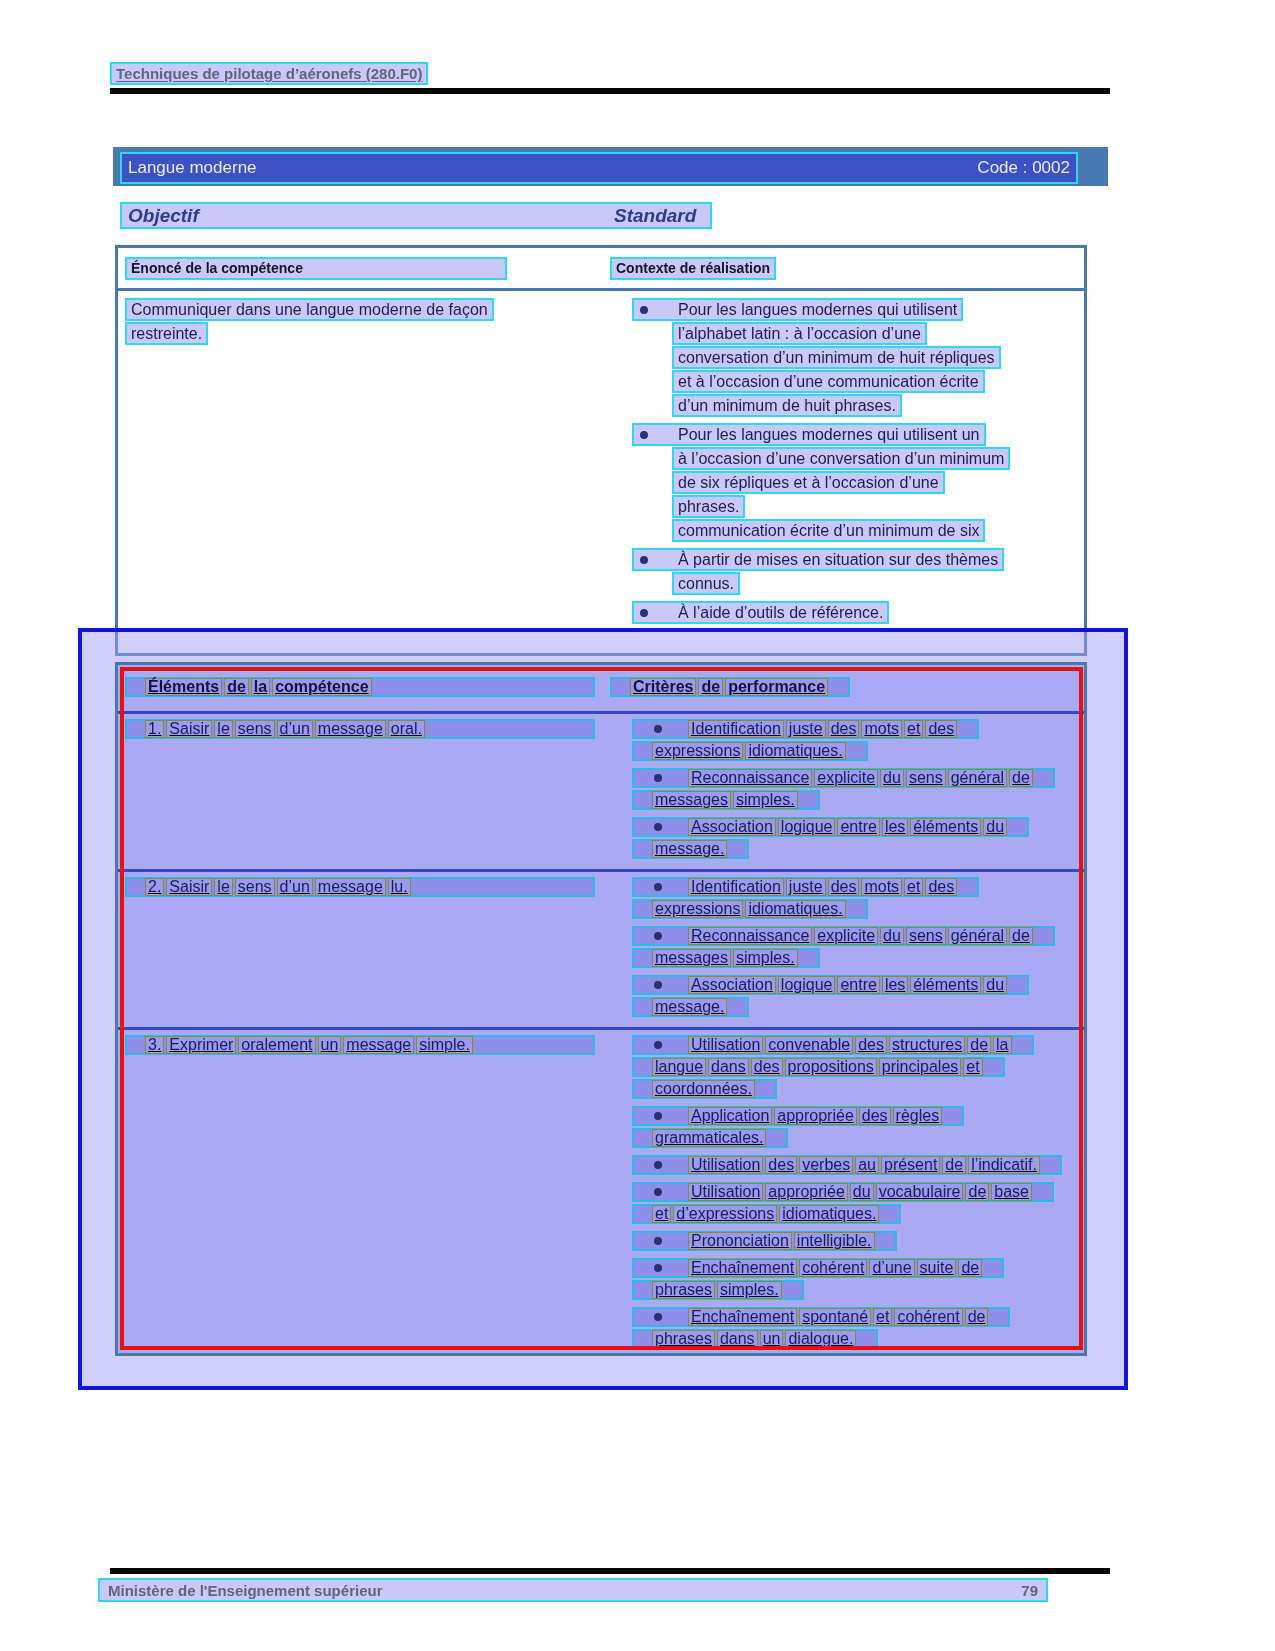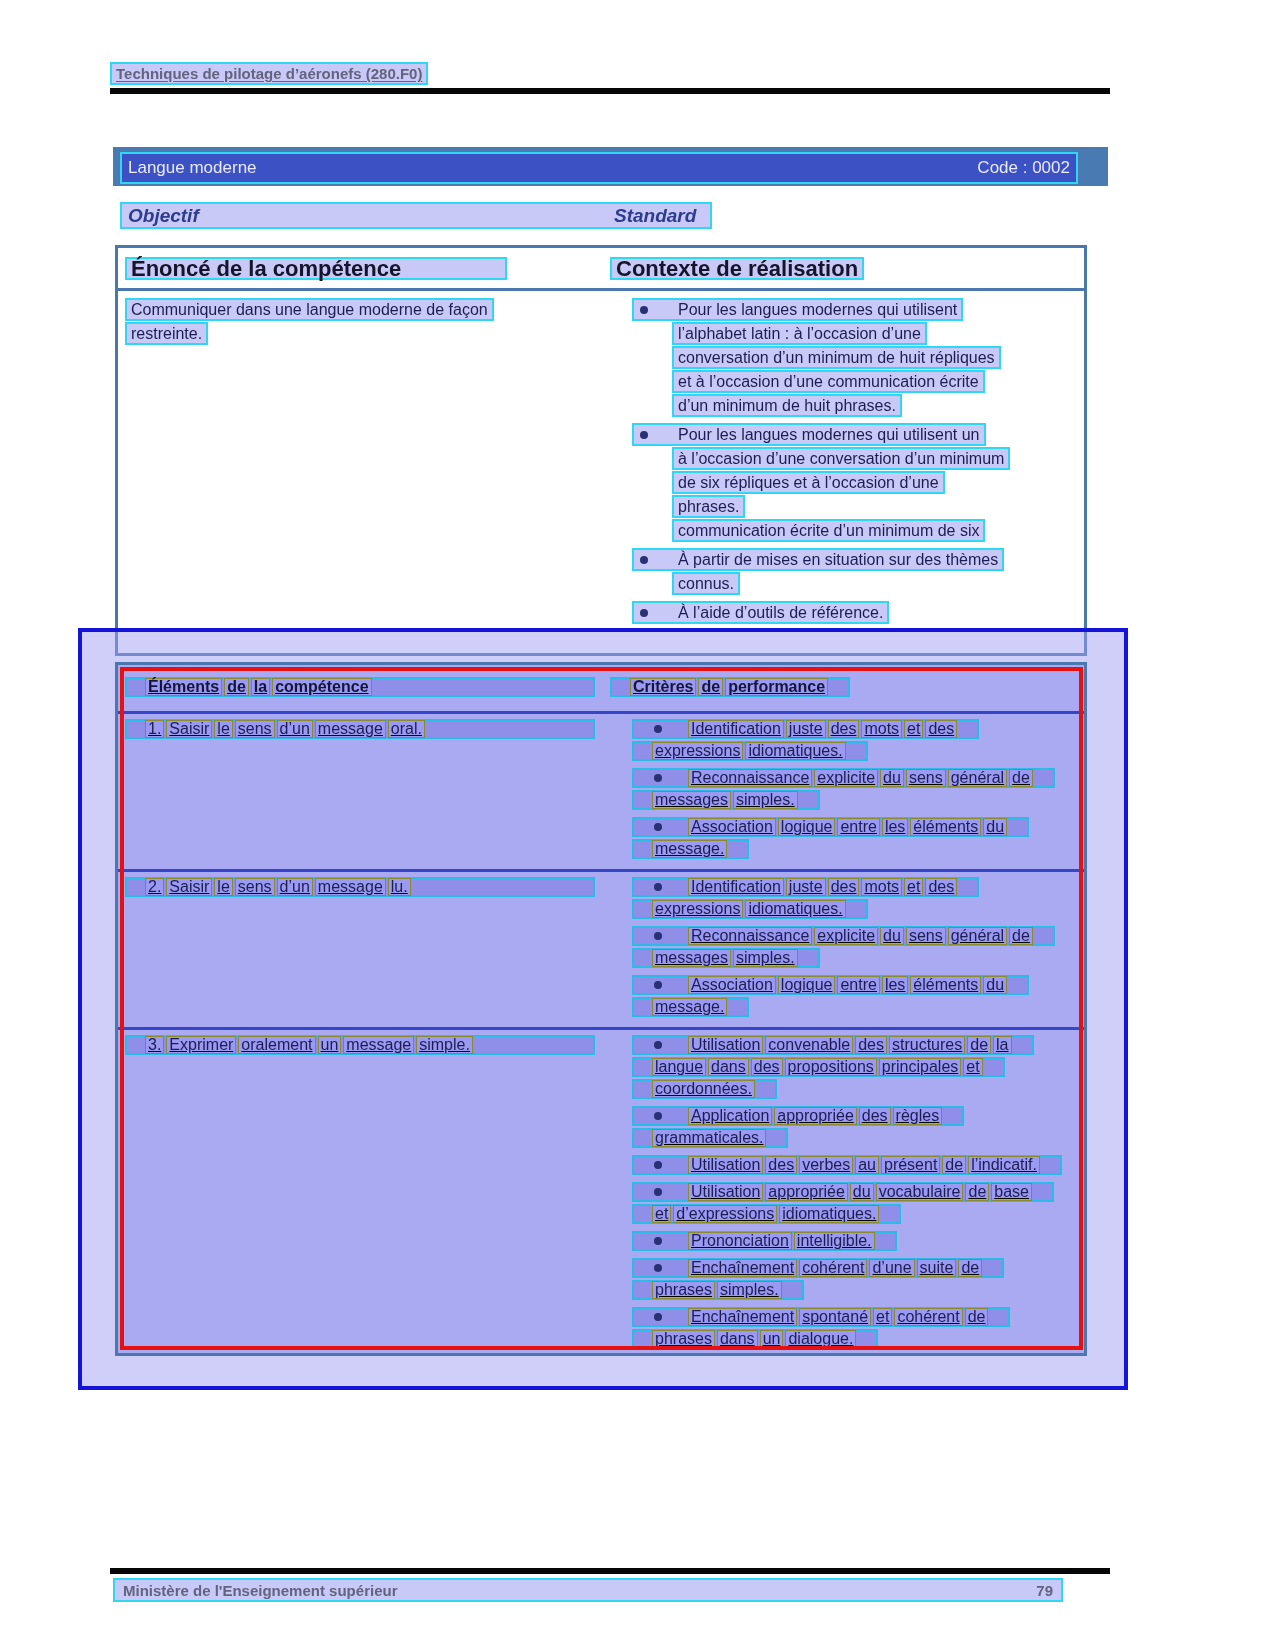--- a/index.html
+++ b/index.html
@@ -34,21 +34,21 @@
       font-style:italic;color:#2c3c8e;}
   .objectif-row .lbl-left{position:absolute;left:6px;top:1px;}
   .objectif-row .lbl-right{position:absolute;left:492px;top:1px;}
 
   
   .t1{position:absolute;left:115px;top:245px;width:972px;height:411px;border:3px solid #4a77ad;
       background:#fff;box-sizing:border-box;}
   .thead{display:flex;height:40px;border-bottom:3px solid #4a77ad;align-items:center;}
   .col-l{flex:0 0 492px;padding-left:7px;box-sizing:border-box;}
   .col-r{flex:1;min-width:0;}
-  .thead .hl{font-weight:bold;font-size:22px;color:#14142a;}
+  .thead .hl{font-weight:bold;font-size:14px;color:#14142a;}
   .stretchL{width:382px;}
   .tbody{display:flex;padding-top:7px;}
   .b-item{margin-bottom:5px;padding-left:22px;}
 
   
   .overlay{position:absolute;left:78px;top:628px;width:1050px;height:762px;
       background:rgba(160,160,246,0.5);border:4px solid #1414d8;box-sizing:border-box;
       z-index:3;pointer-events:none;}
   .redbox{position:absolute;left:120px;top:667px;width:963px;height:683px;border:4px solid #e81111;
       box-sizing:border-box;z-index:6;pointer-events:none;}
@@ -62,21 +62,21 @@
   .bl2{height:22px;}
   .hl2{display:inline-flex;align-items:center;white-space:nowrap;background:#8f8fe9;
        border:2px solid #2bbbe4;padding:0 18px;height:20px;box-sizing:border-box;text-decoration:underline;}
   .hl2.stretch{width:470px;}
   .w{display:inline-block;background:#9a9af2;border:1px solid #8a8a2e;padding:0 2px;
      margin-right:2px;color:#1d1d52;font-size:16px;line-height:16px;}
   .thead2 .w{font-weight:bold;color:#15153a;}
   .dot2{width:8px;height:8px;border-radius:50%;background:#273173;margin:0 26px 0 2px;flex:0 0 auto;}
 
   
-  .footer-bar{position:absolute;left:113px;top:1578px;width:950px;height:24px;background:#c9c9f7;
+  .footer-bar{position:absolute;left:98px;top:1578px;width:950px;height:24px;background:#c9c9f7;
       border:2px solid #2fd8f2;box-sizing:border-box;display:flex;align-items:center;
       justify-content:space-between;padding:0 8px;font-size:15px;font-weight:bold;color:#63637f;}
 </style>
 </head>
 <body>
 
 <div class="page">
 
   <div class="course-header">
     <span class="hl">Techniques de pilotage d’aéronefs (280.F0)</span>

